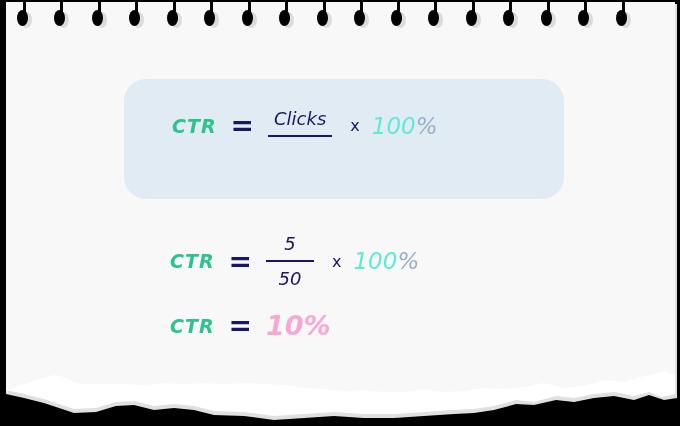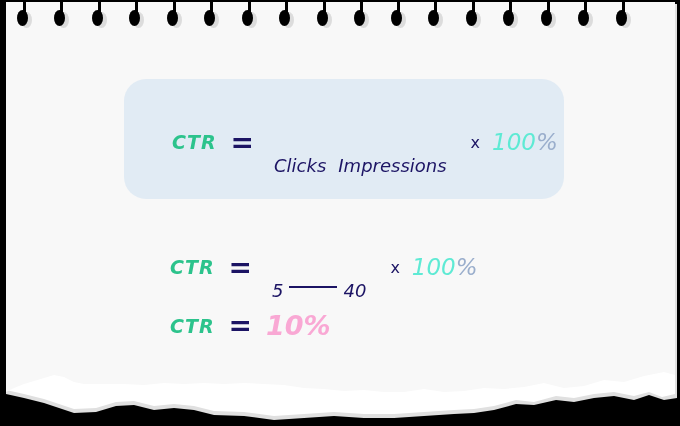--- a/index.html
+++ b/index.html
@@ -7,21 +7,21 @@
   .paper { position:absolute; left:4px; top:0; width:673px; height:426px; }
   .paper svg.bg { position:absolute; left:0; top:0; }
   .hole { position:absolute; top:0; width:14px; height:28px; }
   .hole .stem { position:absolute; left:6px; top:0; width:3px; height:12px; background:#000; }
   .hole .shadow { position:absolute; left:4px; top:12px; width:11px; height:16px; border-radius:50%; background:#dcdcdc; }
   .hole .dot { position:absolute; left:0; top:10px; width:11px; height:16px; border-radius:50%; background:#000; }
   .formula-box { position:absolute; left:124px; top:79px; width:440px; height:120px; background:#e1ebf4; border-radius:22px; }
   .eq { position:absolute; display:flex; align-items:center; font-style:italic; }
   .ctr { color:#2cc38c; font-weight:bold; font-size:19px; letter-spacing:1px; }
   .equals { color:#1c1464; font-weight:bold; font-size:28px; margin:0 14px; font-style:normal; }
-  .frac { display:flex; flex-direction:row; align-items:center; color:#1c1464;margin-top:47px; }
+  .frac { display:flex; flex-direction:column; align-items:center; color:#1c1464; }
   .frac .num, .frac .den { font-size:18px; padding:0 6px; }
   .frac .bar { height:2px; background:#1c1464; align-self:stretch; margin:6px 0; }
   .times { color:#1c1464; font-size:16px; margin:0 12px 0 18px; font-style:normal; }
   .hundred { color:#5eead4; font-size:23px; }
   .pct { color:#9aaecc; font-size:23px; }
   .result { color:#f9a8d4; font-size:27px; font-weight:bold; }
 </style>
 </head>
 <body>
 
@@ -121,34 +121,33 @@
 </div>
 
 <div class="formula-box"></div>
 
 <div class="eq" style="left:172px; top:108px;">
   <span class="ctr">CTR</span>
   <span class="equals">=</span>
   <span class="frac">
     <span class="num">Clicks</span>
     <span class="bar"></span>
-    <span class="den">Impressions</span>
   </span>
   <span class="times">x</span>
   <span class="hundred">100</span>
     <span class="pct">%</span>
 </div>
 
 <div class="eq" style="left:170px; top:233px;">
   <span class="ctr">CTR</span>
   <span class="equals">=</span>
   <span class="frac">
     <span class="num">5</span>
     <span class="bar" style="width:48px"></span>
-    <span class="den">40</span>
+    <span class="den">50</span>
   </span>
   <span class="times">x</span>
   <span class="hundred">100</span>
     <span class="pct">%</span>
 </div>
 
 <div class="eq" style="left:170px; top:309px;">
   <span class="ctr">CTR</span>
   <span class="equals">=</span>
   <span class="result">10%</span>

